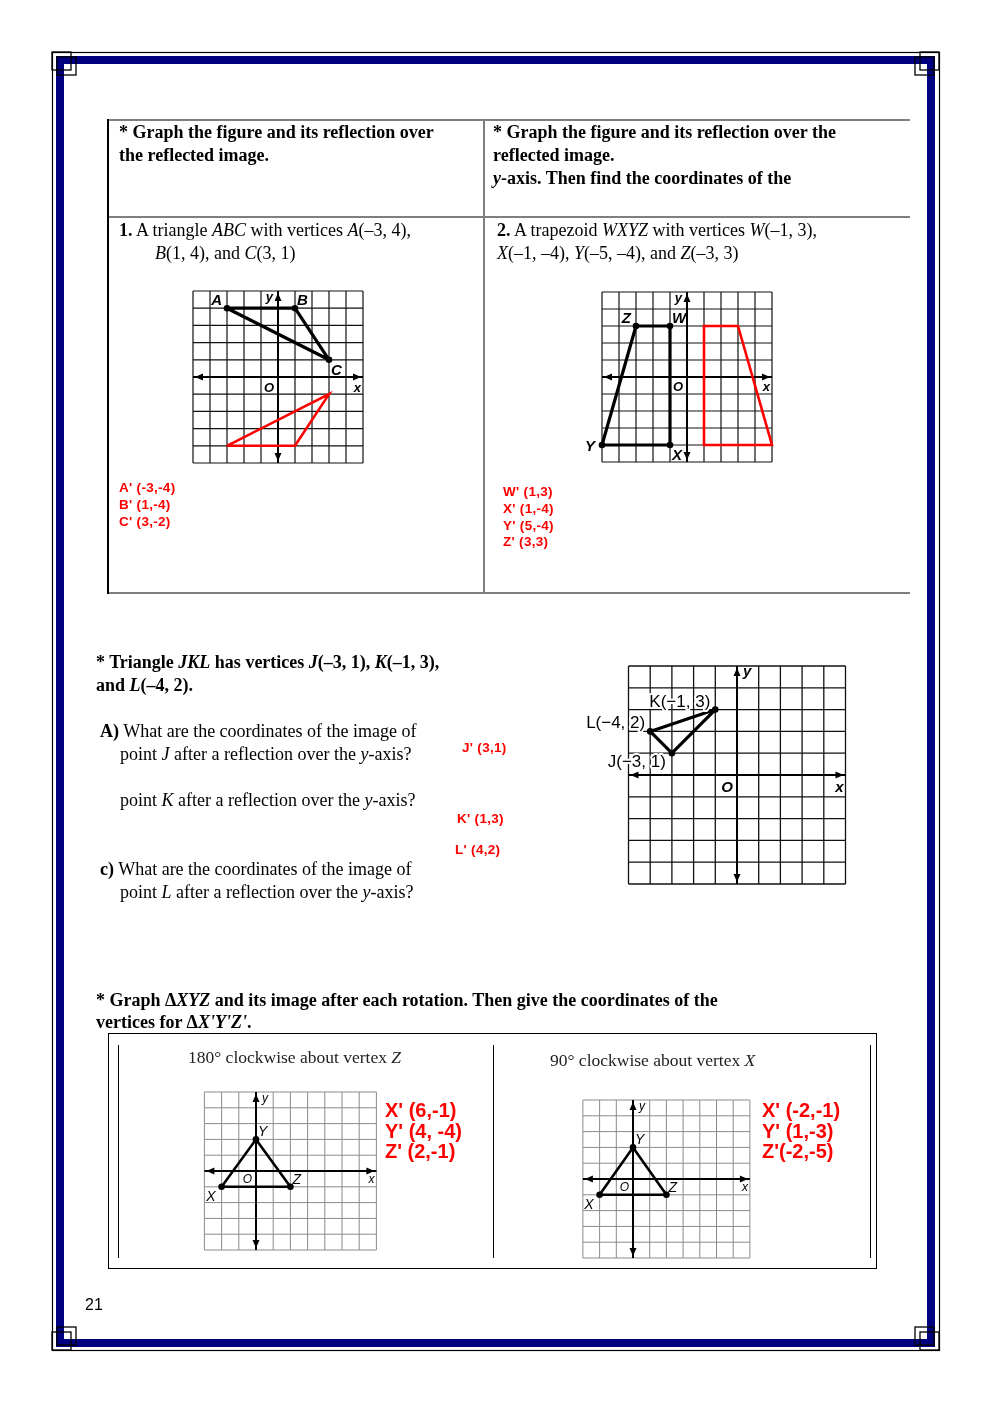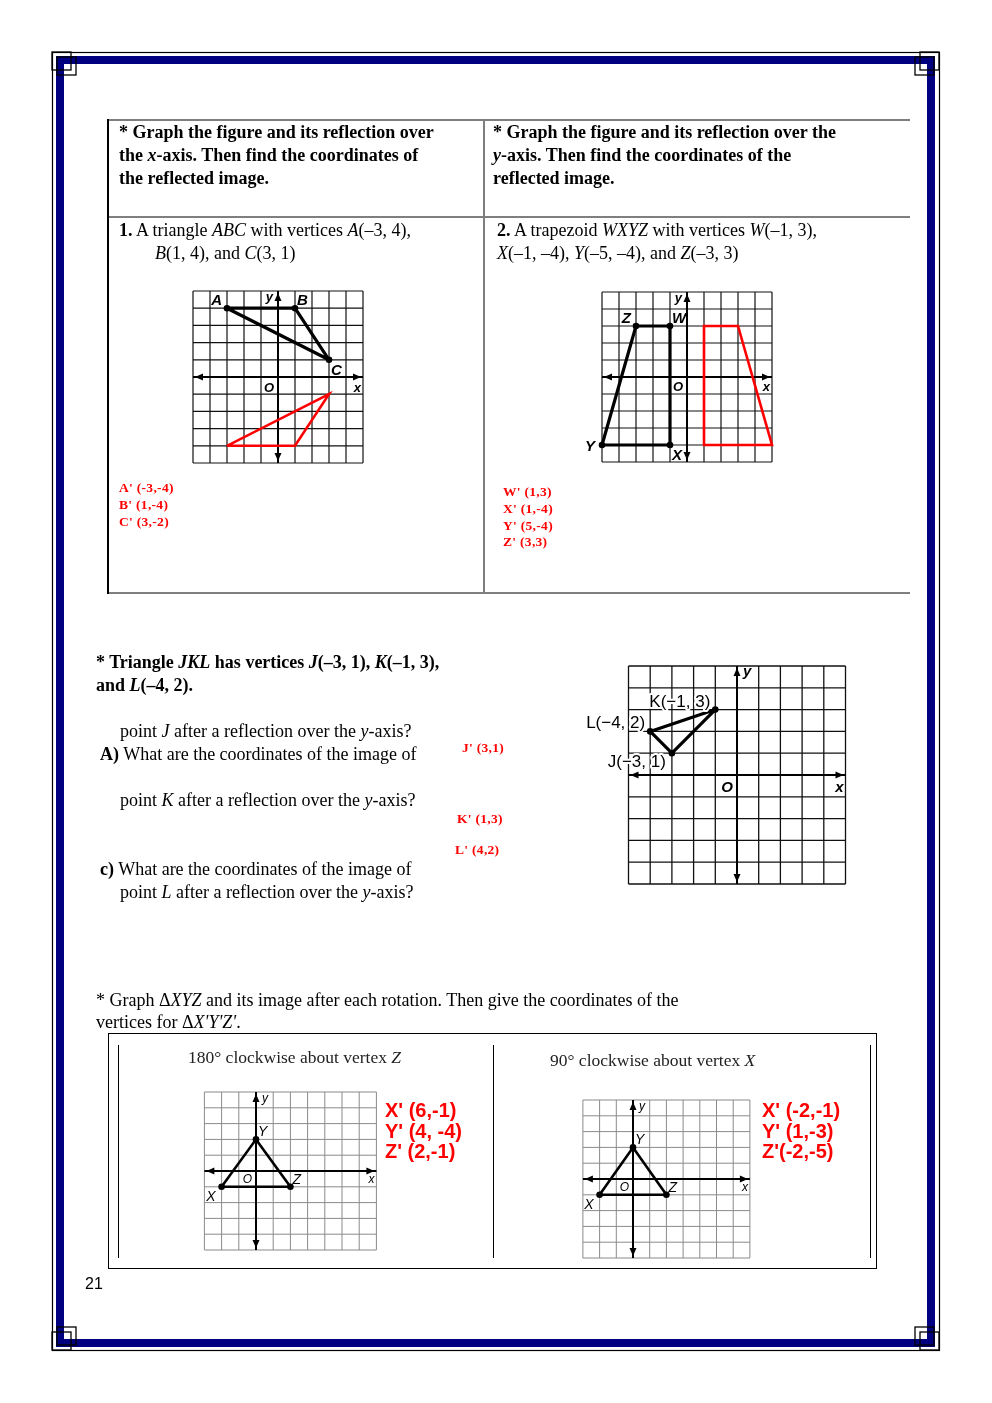--- a/index.html
+++ b/index.html
@@ -1,27 +1,27 @@
 <!DOCTYPE html>
 <html><head>
 <meta charset="utf-8">
 <style>
   html, body { margin:0; padding:0; }
   body { width:992px; height:1403px; position:relative; background:#ffffff; overflow:hidden;
          font-family:"Liberation Serif", serif; color:#000; }
   .abs { position:absolute; white-space:nowrap; }
   .hdr { font-weight:bold; font-size:18px; line-height:23px; }
   .txt { font-size:18px; line-height:23px; }
-  .hdr3 { font-weight:normal; font-size:18px; line-height:22px; }
-  .ans { font-family:Liberation Serif, serif; font-weight:bold; color:#ff0000;
+  .hdr3 { font-weight:bold; font-size:18px; line-height:22px; }
+  .ans { font-family:Liberation Sans, sans-serif; font-weight:bold; color:#ff0000;
          font-size:13.5px; line-height:16.8px; letter-spacing:0.3px; }
   .ans-lg { font-family:"Liberation Sans", sans-serif; font-weight:bold; color:#ff0000;
             font-size:20px; line-height:20.5px; }
   .ptitle { font-size:17.5px; line-height:22px; color:#222; }
-  .pagenum { font-family:"Liberation Sans", sans-serif; font-size:16px; line-height:18px; }
+  .pagenum { font-family:"Liberation Sans", sans-serif; font-size:16px; line-height:18px;margin-top:21px; }
   .hline, .vline { position:absolute; }
   .gray { background:#7f7f7f; }
   .black { background:#000; }
 
   svg.graph { position:absolute; overflow:visible; }
   svg.graph .axis { stroke:#000; stroke-width:2; }
   svg.graph .arrow { fill:#000; }
   svg.graph .fig-main { stroke-width:3.2; stroke-linejoin:round; fill:none; }
   svg.graph .fig-image { stroke-width:2.6; stroke-linejoin:miter; fill:none; }
   #g1 .grid, #g2 .grid { stroke:#111; stroke-width:1.2; }
@@ -53,28 +53,27 @@
 
 <div>
   <div class="hline gray" style="left:108px;top:119px;width:802px;height:2px"></div>
   <div class="hline gray" style="left:108px;top:216px;width:802px;height:2px"></div>
   <div class="hline gray" style="left:108px;top:592px;width:802px;height:2px"></div>
   <div class="vline black" style="left:107px;top:119px;width:2px;height:475px"></div>
   <div class="vline gray" style="left:483px;top:119px;width:2px;height:475px"></div>
 
   <div class="abs hdr" style="left:119px;top:121px">
     <div>* Graph the figure and its reflection over</div>
-    <div><span>the </span><i>x</i><span>-axis. Then find the coordinates of</span></div>
     <div>the reflected image.</div>
   </div>
 
   <div class="abs hdr" style="left:493px;top:121px">
     <div>* Graph the figure and its reflection over the</div>
+    <div>reflected image.</div>
     <div><i>y</i><span>-axis. Then find the coordinates of the</span></div>
-    <div>reflected image.</div>
   </div>
 
   <div class="abs txt" style="left:119px;top:219px">
     <div><b>1.</b><span> A triangle </span><i>ABC</i><span> with vertices </span><i>A</i><span>(–3, 4),</span></div>
     <div style="padding-left:36px"><i>B</i><span>(1, 4), and </span><i>C</i><span>(3, 1)</span></div>
   </div>
 
   <div class="abs txt" style="left:497px;top:219px">
     <div><b>2.</b><span> A trapezoid </span><i>WXYZ</i><span> with vertices </span><i>W</i><span>(–1, 3),</span></div>
     <div><i>X</i><span>(–1, –4), </span><i>Y</i><span>(–5, –4), and </span><i>Z</i><span>(–3, 3)</span></div>
@@ -176,22 +175,22 @@
   </div>
 </div>
 
 <div>
   <div class="abs hdr" style="left:96px;top:651px">
     <div><span>* Triangle </span><i>JKL</i><span> has vertices </span><i>J</i><span>(–3, 1), </span><i>K</i><span>(–1, 3),</span></div>
     <div><span>and </span><i>L</i><span>(–4, 2).</span></div>
   </div>
 
   <div class="abs txt" style="left:100px;top:720px">
+    <div><b>A)</b><span> What are the coordinates of the image of</span></div>
     <div style="padding-left:20px"><span>point </span><i>J</i><span> after a reflection over the </span><i>y</i><span>-axis?</span></div>
-    <div><b>A)</b><span> What are the coordinates of the image of</span></div>
   </div>
   <div class="abs ans" style="left:462px;top:740px">J' (3,1)</div>
 
   <div class="abs txt" style="left:100px;top:789px">
     <div style="padding-left:20px"><span>point </span><i>K</i><span> after a reflection over the </span><i>y</i><span>-axis?</span></div>
   </div>
   <div class="abs ans" style="left:457px;top:811px">K' (1,3)</div>
 
   <div class="abs txt" style="left:100px;top:858px">
     <div><b>c)</b><span> What are the coordinates of the image of</span></div>

